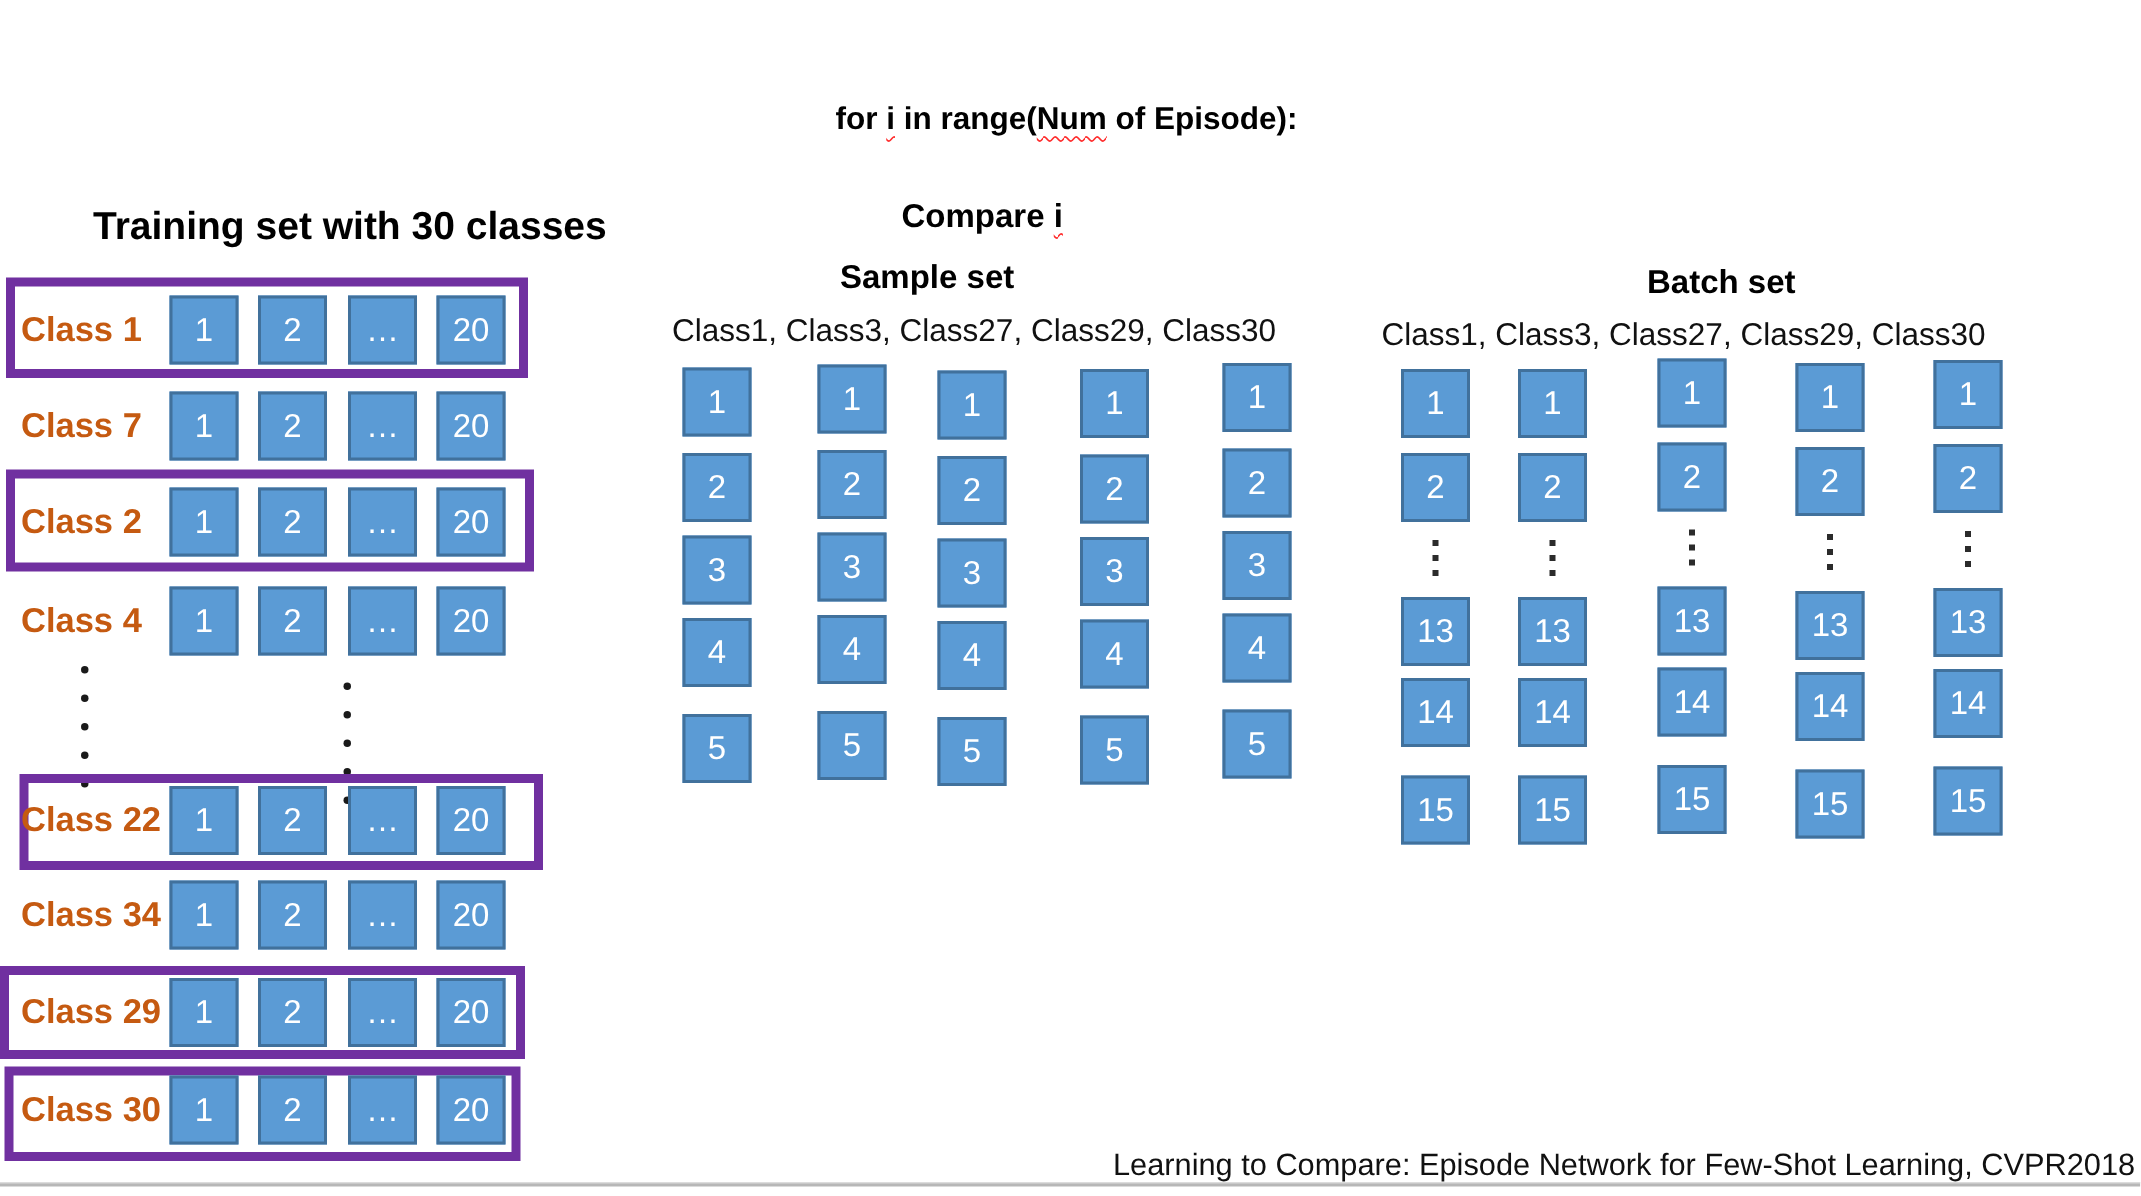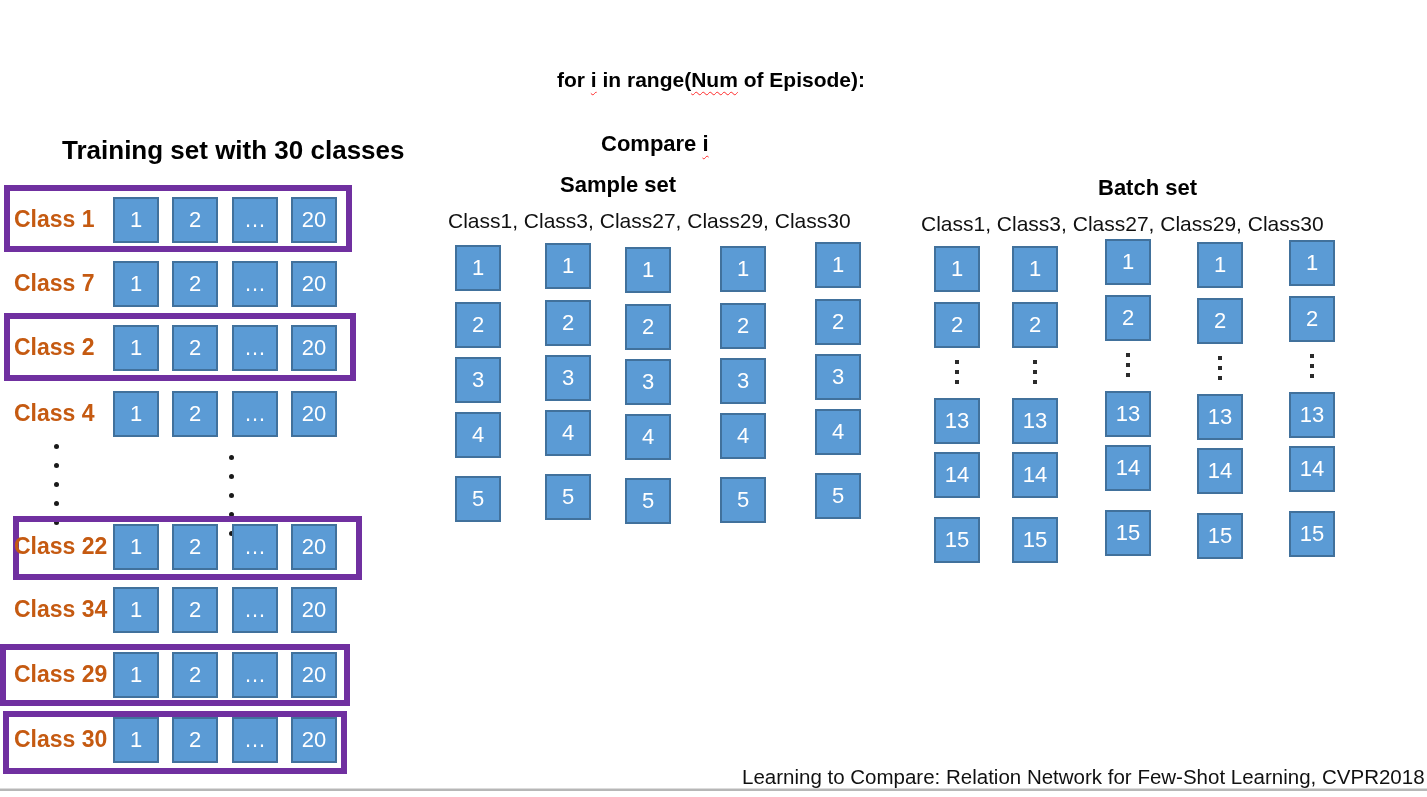--- a/index.html
+++ b/index.html
@@ -73,21 +73,21 @@
       <i></i>
   </div>
   <div class="ldots" style="left:229px;top:455px;">
     <i></i>
       <i></i>
       <i></i>
       <i></i>
       <i></i>
   </div>
 
-  <div class="abs citation">Learning to Compare: Relation Network for Few-Shot Learning, CVPR2018</div>
+  <div class="abs citation">Learning to Compare: Episode Network for Few-Shot Learning, CVPR2018</div>
 
   <div class="abs footer-divider"></div>
 <div class="sel-rect" style="left: 4px; top: 185px; width: 348px; height: 67px;"></div>
     <div class="class-label" style="left: 14px; top: 206px;">Class 1</div>
     <div class="box" style="left: 113px; top: 197px;">1</div>
     <div class="box" style="left: 172px; top: 197px;">2</div>
     <div class="box" style="left: 232px; top: 197px;">…</div>
     <div class="box" style="left: 291px; top: 197px;">20</div>
     <div class="class-label" style="left: 14px; top: 270px;">Class 7</div>
     <div class="box" style="left: 113px; top: 261px;">1</div>

